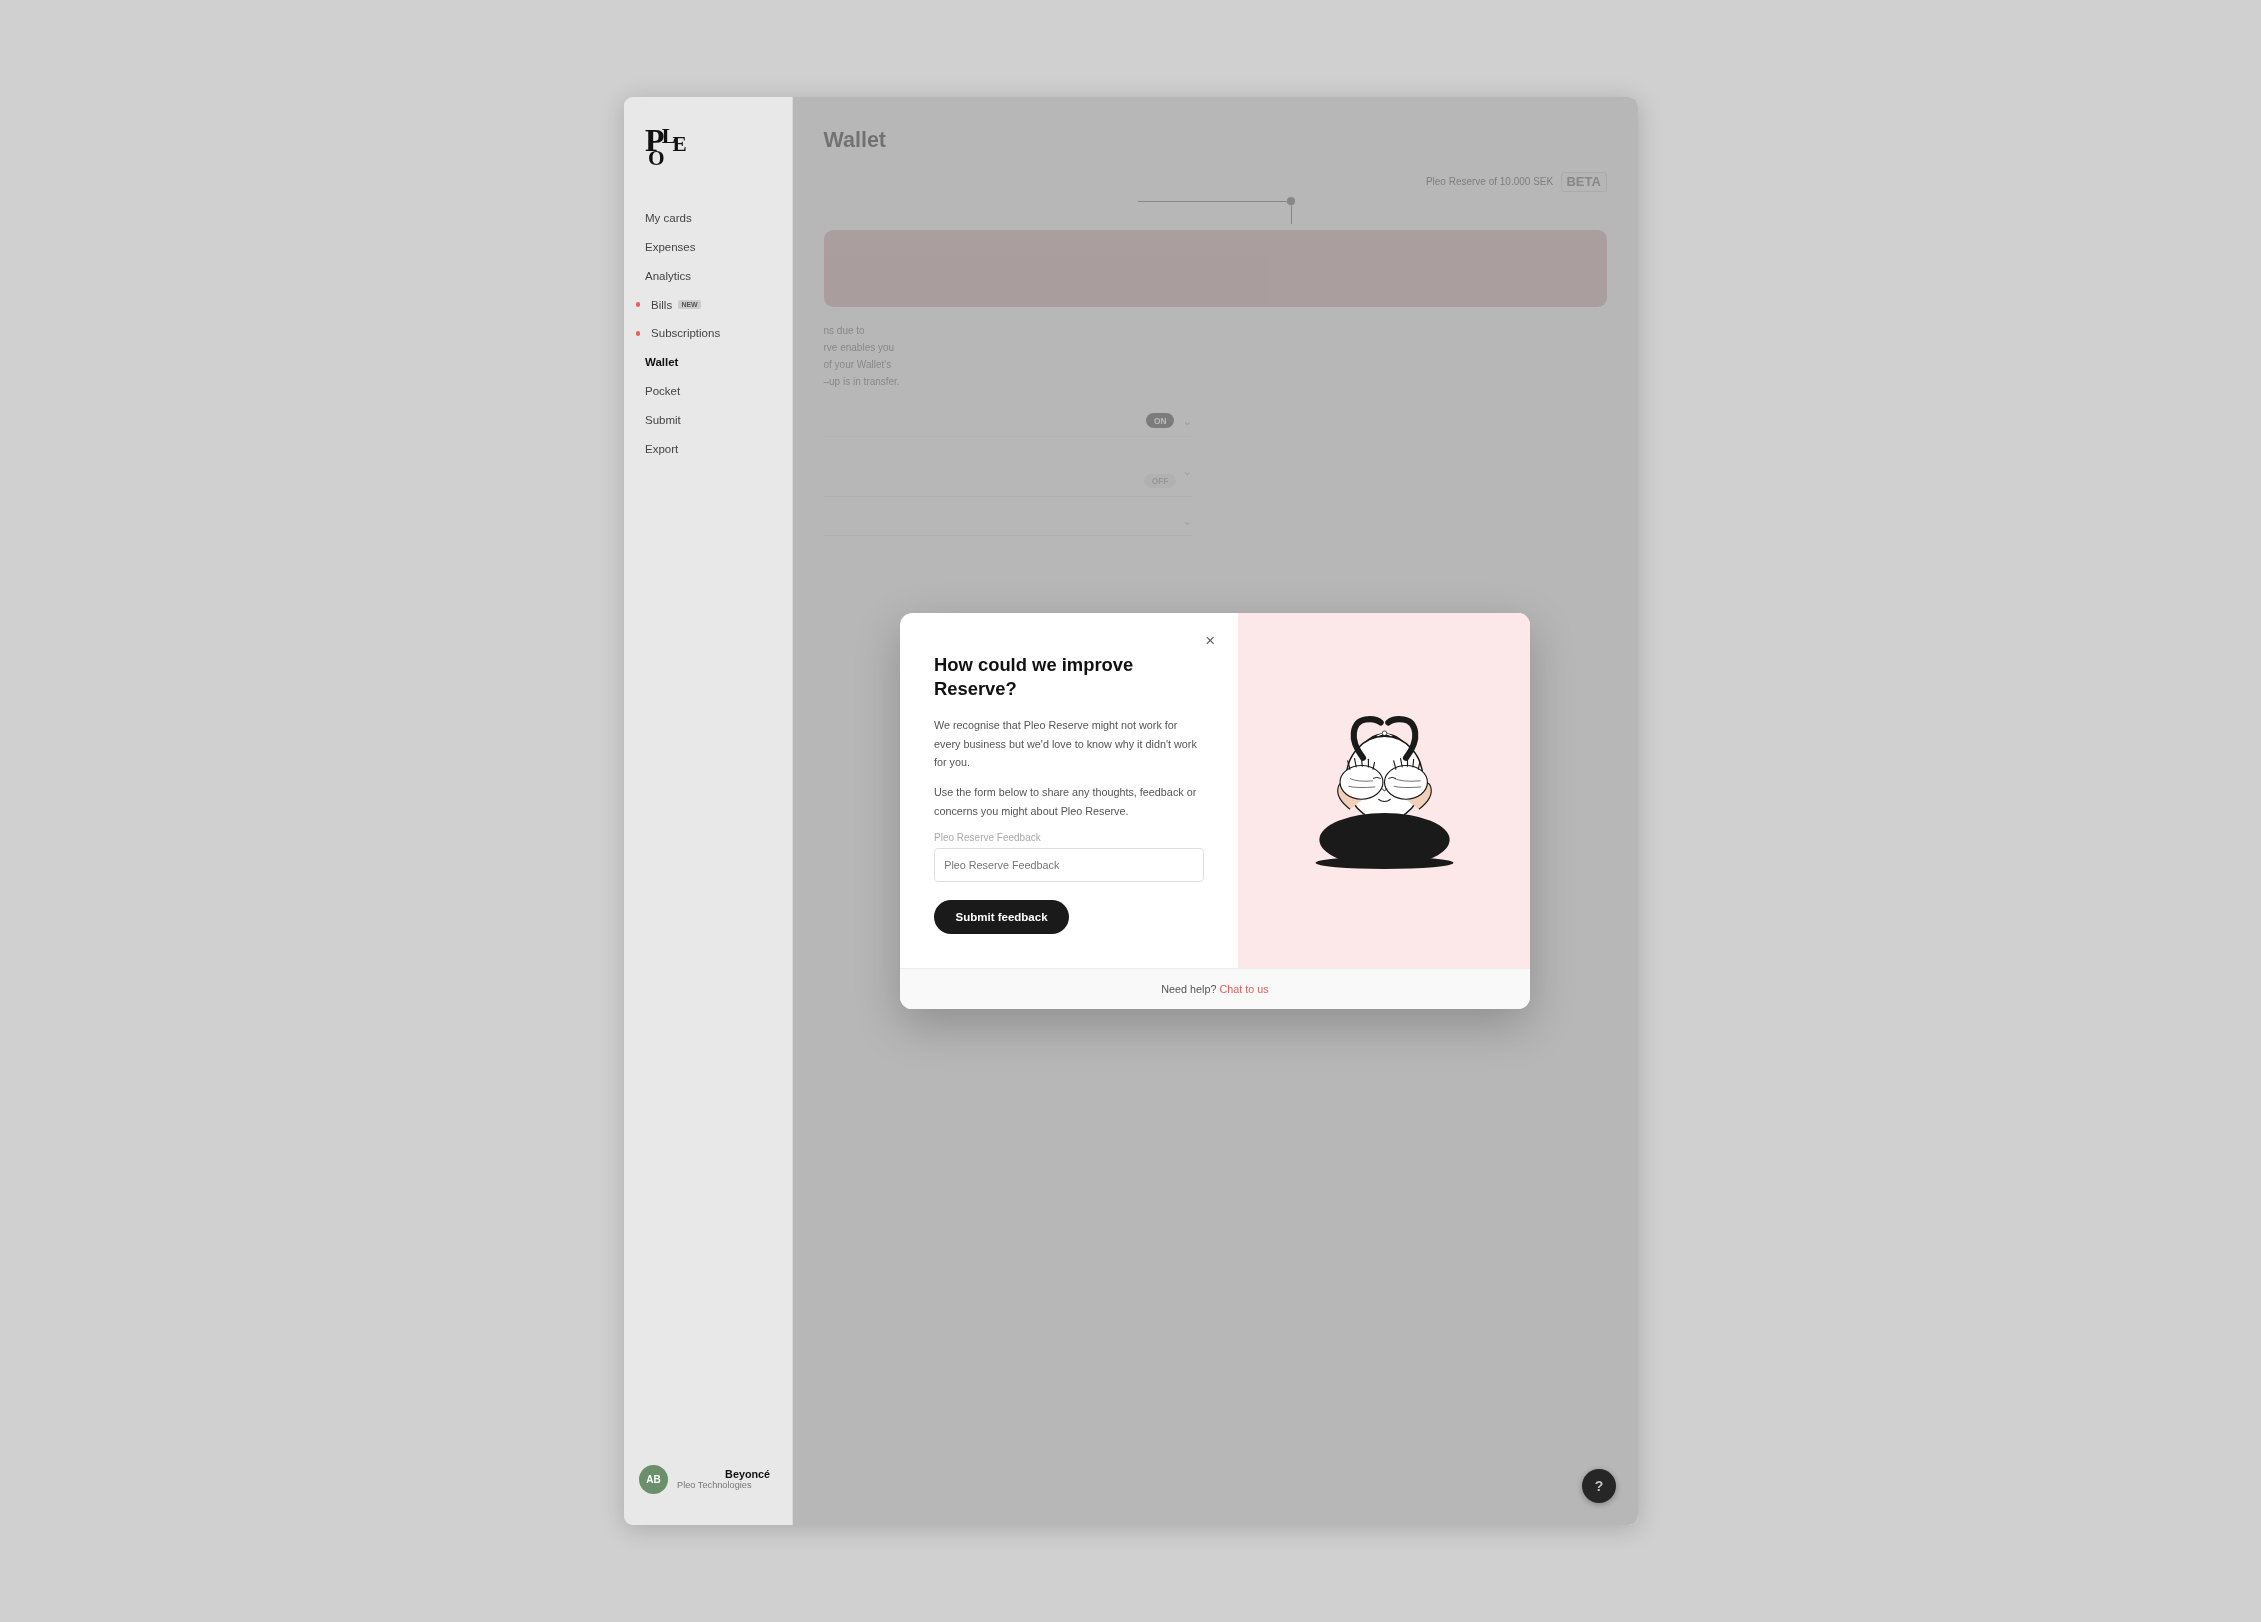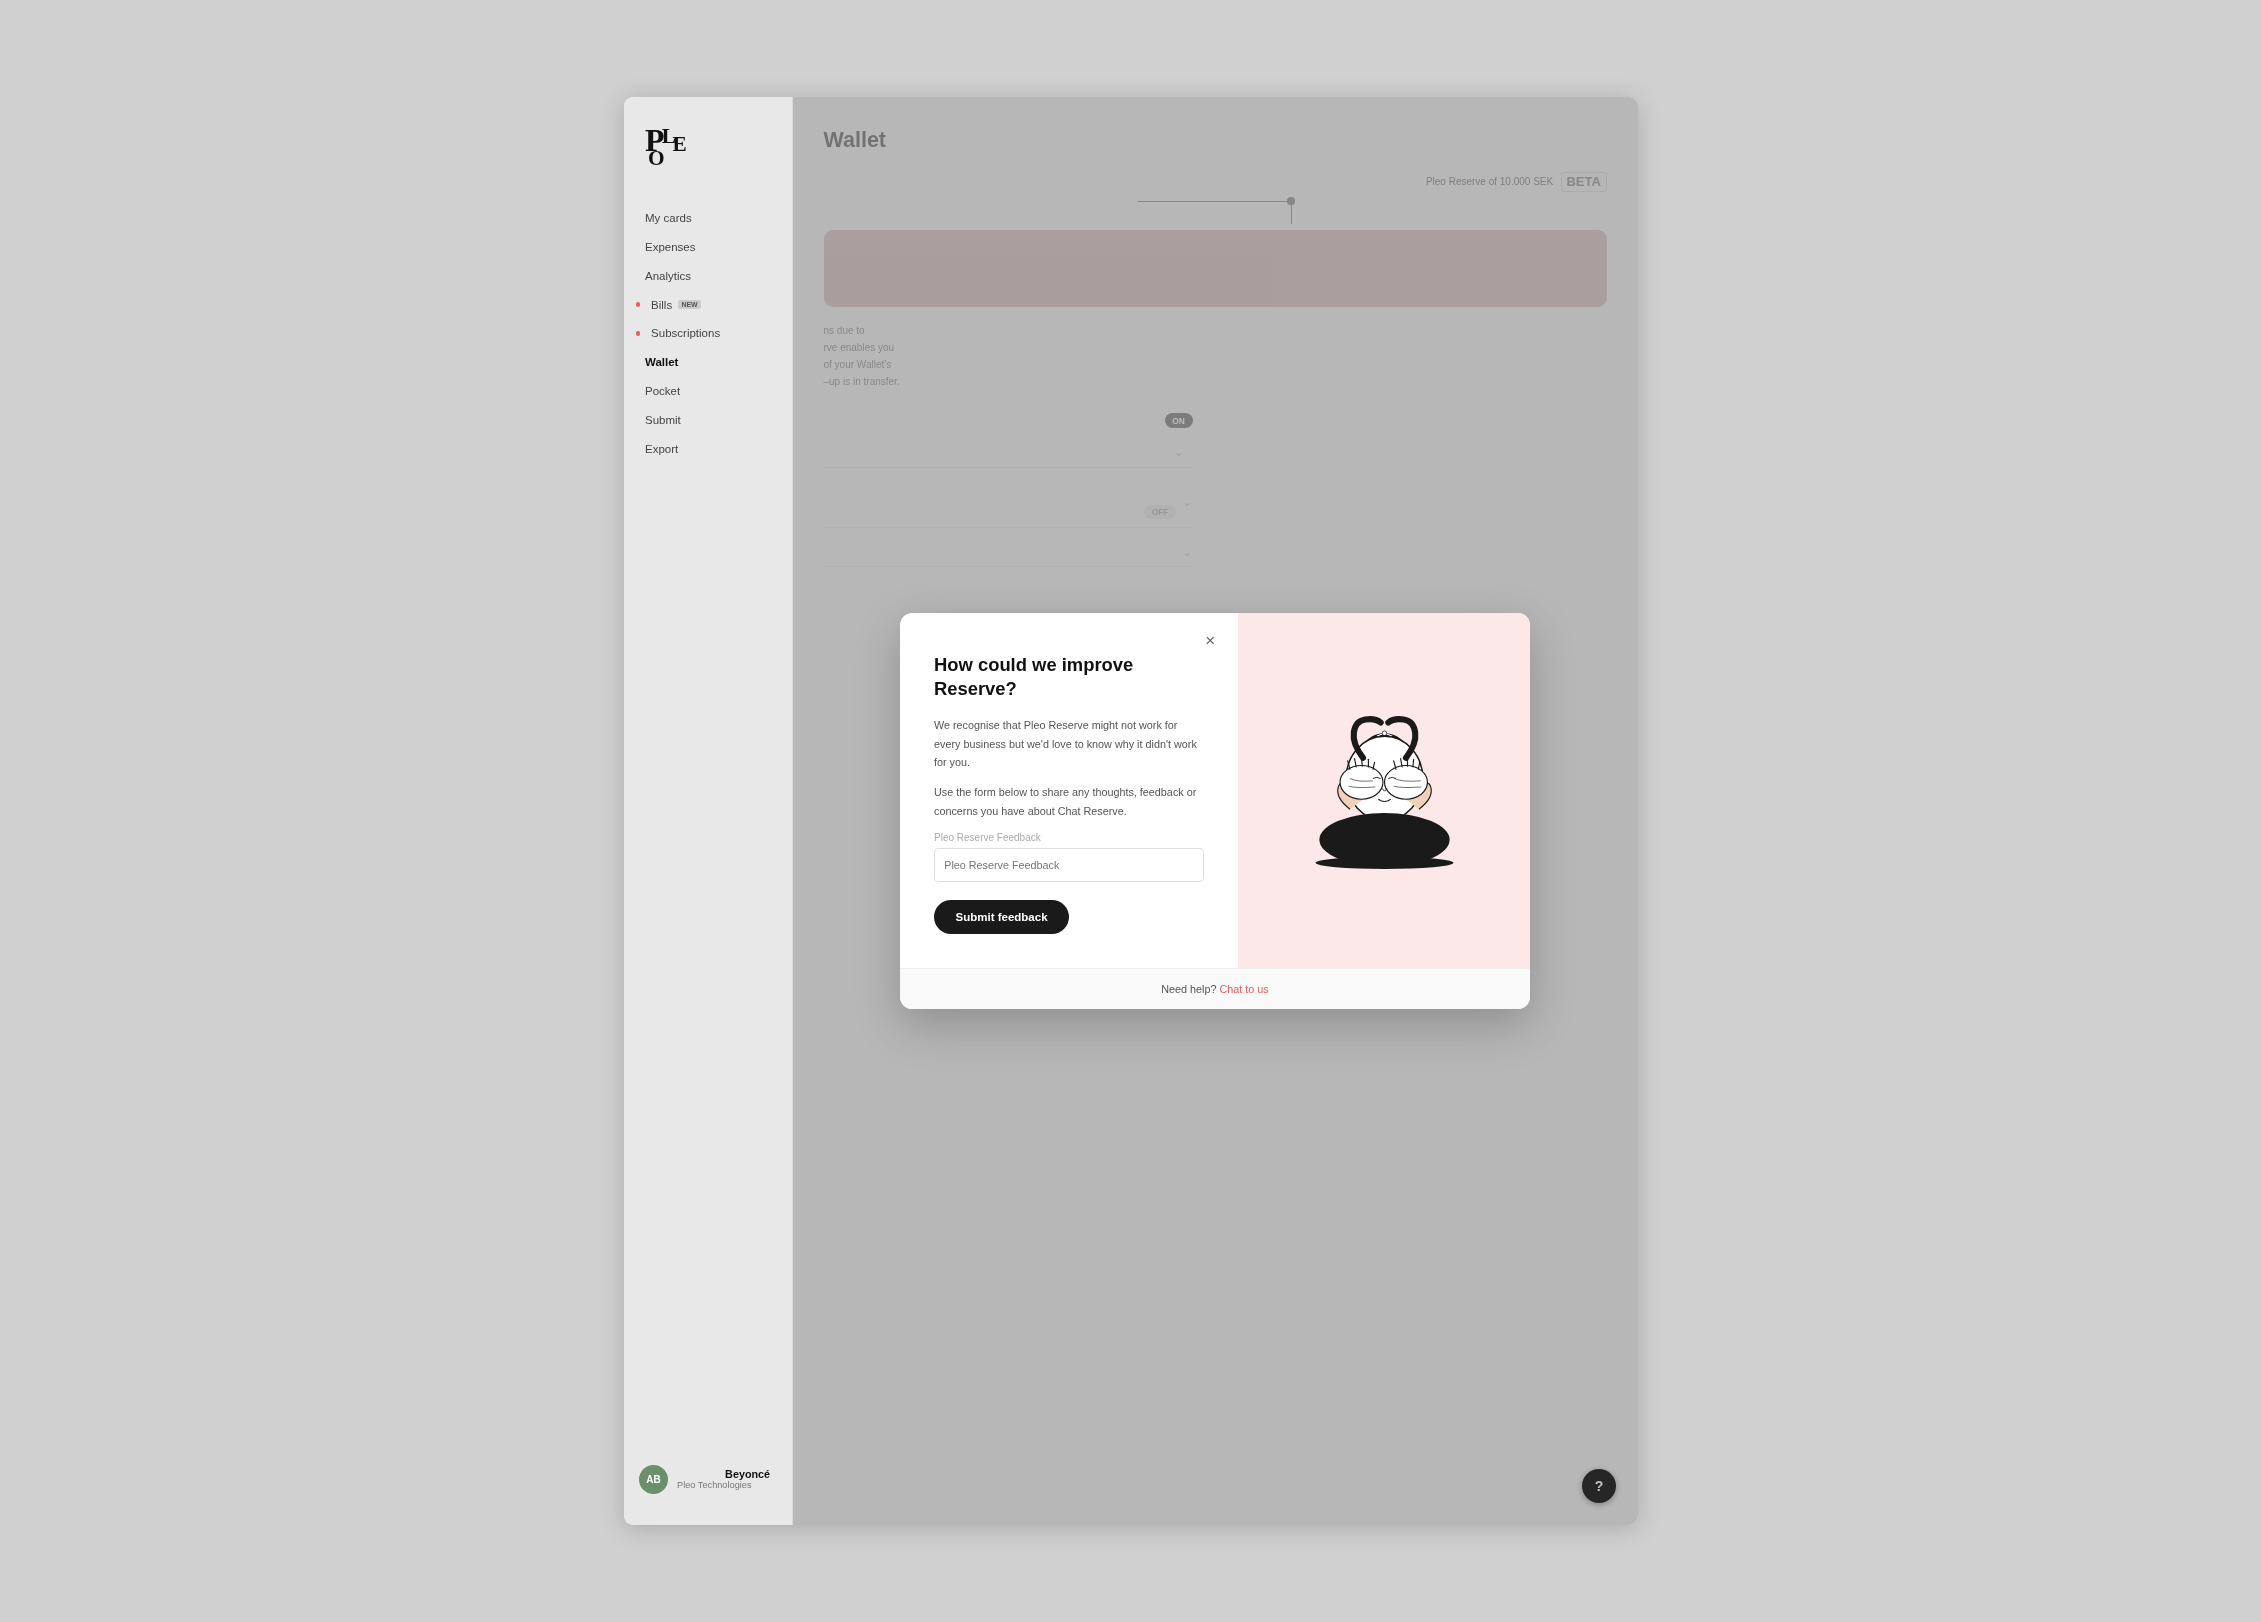--- a/index.html
+++ b/index.html
@@ -407,21 +407,21 @@
 
       <div class="wallet-card"></div>
 
       <div class="wallet-text-block">
         <p style="color:#555; font-size:10px; line-height:1.7;">ns due to<br>rve enables you<br>of your Wallet's<br>–up is in transfer.</p>
       </div>
 
       <div style="margin-top:15.4px; max-width:369px;">
         <div class="toggle-row">
           <span style="font-size:10px; color:#555;"></span>
-          <div style="display:flex; align-items:center; gap:17px;flex-direction:column;">
+          <div style="display:flex; align-items:center; gap:8px;">
             <span class="toggle-on">ON</span>
             <span style="font-size:12.3px; color:#aaa;">⌄</span>
           </div>
         </div>
         <div class="toggle-row">
           <span style="font-size:10px; color:#555;"></span>
           <div style="display:flex; align-items:center; gap:6.1px;">
             <span class="toggle-off">OFF</span>
             <span style="font-size:12.3px; color:#aaa;">⌄</span>
           </div>
@@ -440,21 +440,21 @@
         <div class="modal-body">
 
           <div class="modal-left">
             <button class="modal-close">
               <span>×</span>
             </button>
 
             <h2 class="modal-title">How could we improve Reserve?</h2>
 
             <p class="modal-desc">We recognise that Pleo Reserve might not work for every business but we'd love to know why it didn't work for you.</p>
-            <p class="modal-desc">Use the form below to share any thoughts, feedback or concerns you have about Chat Reserve.</p>
+            <p class="modal-desc">Use the form below to share any thoughts, feedback or concerns you might about Pleo Reserve.</p>
 
             <label class="feedback-label">Pleo Reserve Feedback</label>
             <input class="feedback-input" type="text" placeholder="Pleo Reserve Feedback" style="">
 
             <button class="submit-btn">
               <span>Submit feedback</span>
             </button>
           </div>
 
           <div class="modal-right">

